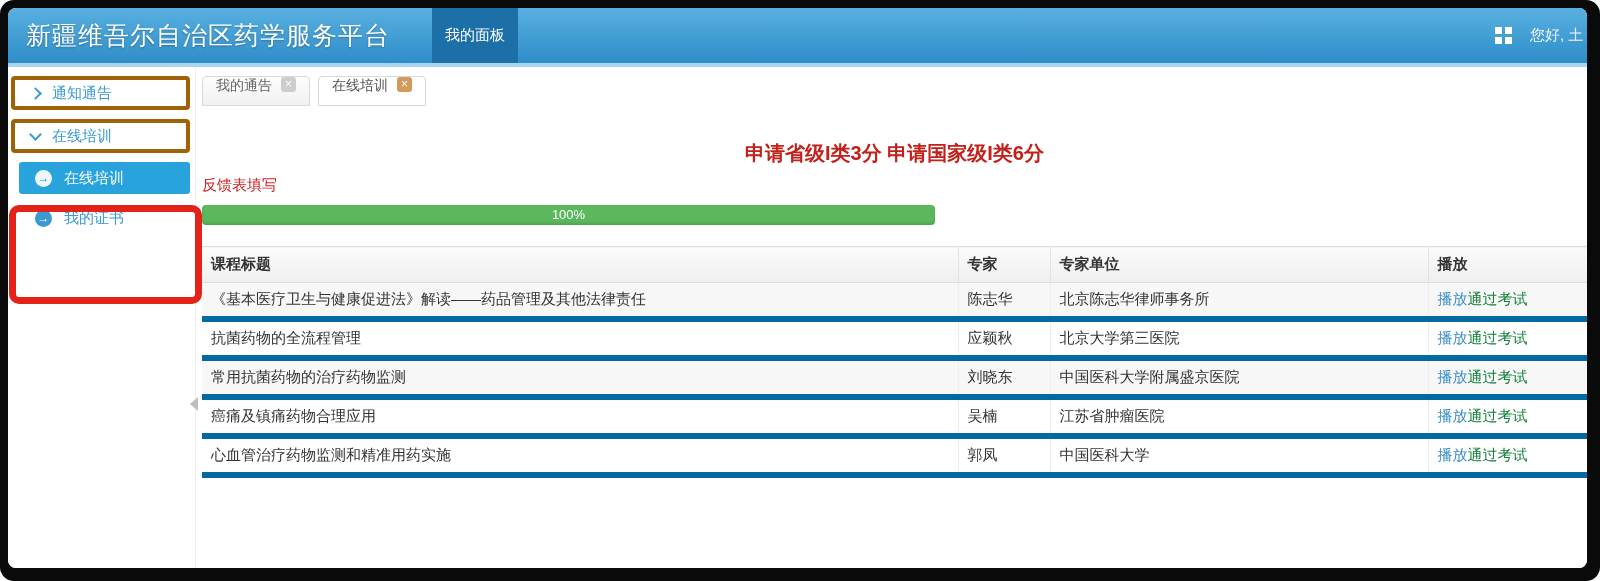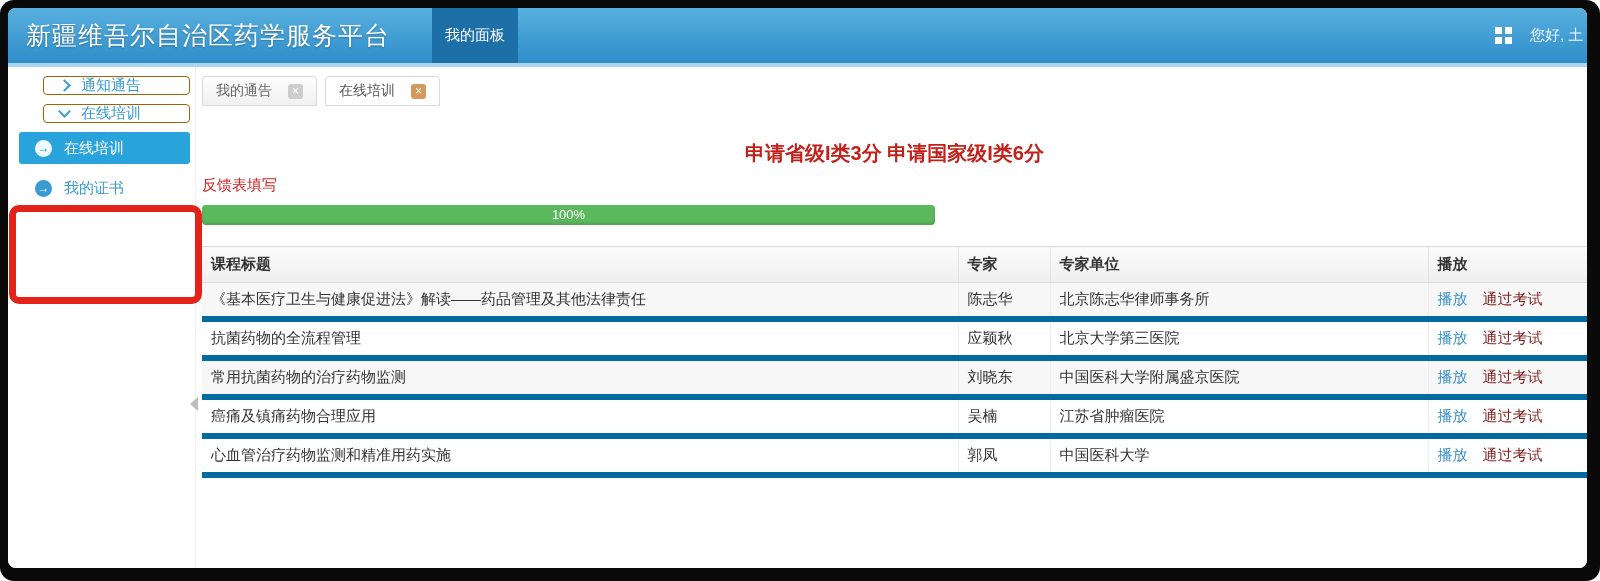--- a/index.html
+++ b/index.html
@@ -19,53 +19,53 @@
       linear-gradient(#fff,#fff) 0 10px/7px 7px no-repeat,
       linear-gradient(#fff,#fff) 10px 10px/7px 7px no-repeat; }
   .greeting { color:#eef7fd; font-size:15px; }
   .header-strip { height:4px; flex:none; background:#a9d5ee; }
 
   
   .body-row { flex:1; display:flex; position:relative; overflow:hidden; background:#fff; }
 
   
   .sidebar { width:188px; flex:none; padding:9px 5px 0 3px; position:relative; border-right:1px solid #f0f0f0; }
-  .side-item { height:19px; margin-bottom:9px; border:1px solid #a16207; border-radius:4px; display:flex; align-items:center; gap:12px; padding-left:16px; color:#3a9ad2; font-size:15px; cursor:pointer; background:#fff;margin-left:32px; }
+  .side-item { height:34px; margin-bottom:9px; border:4px solid #a16207; border-radius:4px; display:flex; align-items:center; gap:12px; padding-left:16px; color:#3a9ad2; font-size:15px; cursor:pointer; background:#fff; }
   .side-sub { border:none; margin-left:8px; height:32px; margin-bottom:8px; }
   .side-sub.selected { background:#29a3dc; color:#fff; border-radius:3px; }
   .chev { width:9px; height:9px; border-top:2px solid #3a9ad2; border-right:2px solid #3a9ad2; display:inline-block; flex:none; }
   .chev.right { transform:rotate(45deg); }
   .chev.down  { transform:rotate(135deg); margin-top:-4px; }
   .circ { width:17px; height:17px; border-radius:50%; background:#3a9ad2; color:#fff; font-size:12px; line-height:17px; text-align:center; flex:none; font-weight:bold; }
   .selected .circ { background:rgba(255,255,255,.92); color:#2196cf; }
   .annotation-box { position:absolute; left:1px; top:138px; width:193px; height:99px; border:7px solid #e3231a; border-radius:10px; z-index:5; pointer-events:none; }
   .collapse-arrow { position:absolute; left:182px; top:330px; width:0; height:0; border-top:7px solid transparent; border-bottom:7px solid transparent; border-right:8px solid #bdbdbd; cursor:pointer; }
 
   
   .main { flex:1; position:relative; padding:9px 0 0 6px; overflow:hidden; }
   .tabs-row { display:flex; gap:8px; height:30px; }
-  .tab { display:inline-flex; align-items:center; gap:16px; padding:0 13px; border:1px solid #d9d9d9; border-radius:4px 4px 0 0; font-size:14px; color:#666; cursor:pointer; background:linear-gradient(#fdfdfd,#f1f1f1); }
+  .tab { display:inline-flex; gap:9px; padding:0 13px; border:1px solid #d9d9d9; border-radius:4px 4px 0 0; font-size:14px; color:#666; cursor:pointer; background:linear-gradient(#fdfdfd,#f1f1f1); }
   .tab.active { background:#fff; color:#555; }
   .tab-close { width:15px; height:15px; border-radius:3px; background:#cdcdcd; color:#fff; font-size:12px; line-height:14px; text-align:center; cursor:pointer; flex:none; }
   .tab-close.warn { background:#d49a5a; }
   .subtab { display:inline-block; margin-top:0; border:1px solid #d9d9d9; border-bottom:none; background:#fff; height:42px; line-height:42px; padding:0 17px; font-size:16px; color:#444; cursor:pointer; }
 
   .notice { margin-top:34px; text-align:center; font-size:20px; font-weight:bold; color:#c2201a; }
   .feedback { margin-top:9px; font-size:15px; color:#cc2222; display:inline-block; cursor:pointer; }
   .progress { margin-top:10px; width:733px; height:20px; background:#5cb85c; border-radius:4px; color:#fff; font-size:13px; text-align:center; line-height:20px; box-shadow:inset 0 -2px 3px rgba(0,0,0,.12); }
 
   
   table.grid { margin-top:21px; width:1387px; border-collapse:collapse; table-layout:fixed; }
   table.grid th { background:linear-gradient(#fbfbfb,#efefef); border-top:1px solid #ddd; border-bottom:1px solid #ddd; border-right:1px solid #e3e3e3; font-size:15px; color:#333; text-align:left; padding:8px 9px; font-weight:bold; }
   table.grid th:last-child { border-right:none; }
   table.grid td { font-size:15px; color:#333; padding:7px 9px; border-bottom:6px solid #0369a1; border-right:1px solid #eee; overflow:hidden; white-space:nowrap; }
   table.grid td:last-child { border-right:none; }
   table.grid tr.striped { background:#f7f7f7; }
   .play-link { color:#3a8fc8; cursor:pointer; }
-  .exam-link { color:#7f1d1d; margin-left:15px; cursor:pointer; }
+  .exam-link { color:#15803d; cursor:pointer; }
 </style>
 </head>
 <body>
 
 <div class="screen">
   <div class="frame">
 
     <div class="app-header">
       <div class="app-title">新疆维吾尔自治区药学服务平台</div>
       <div class="header-tab">我的面板</div>

